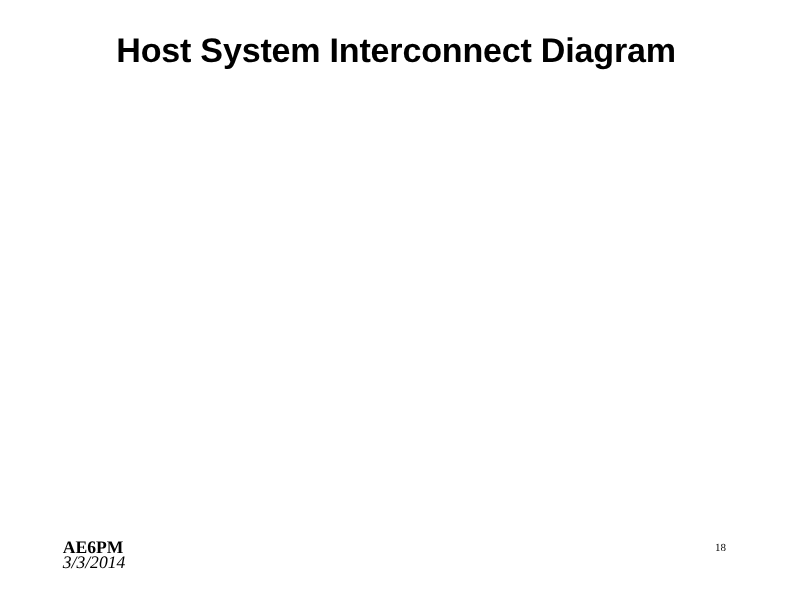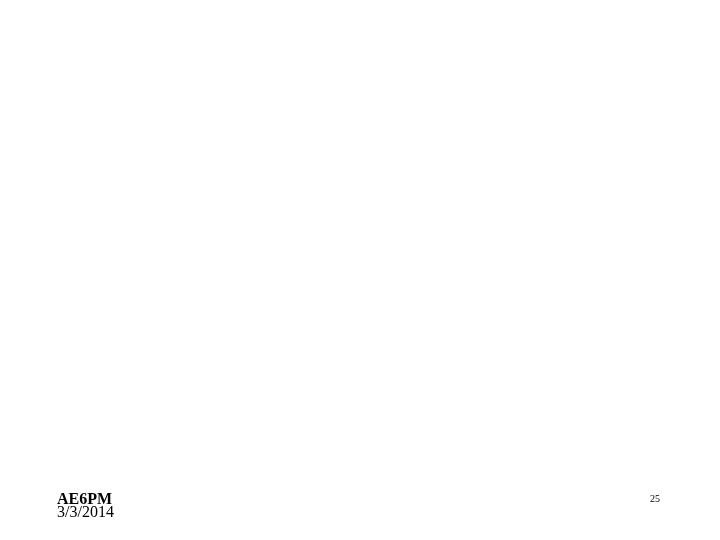--- a/index.html
+++ b/index.html
@@ -53,43 +53,45 @@
     top: 493px;
     font-family: "Liberation Serif", serif;
     font-size: 16px;
     font-weight: bold;
     color: #000000;
     line-height: 12.5px;
     white-space: nowrap;
   }
   #footer-left .line2 {
     font-weight: normal;
+    font-style: italic;
   }
 
   #slide-number {
     position: absolute;
     left: 620px;
     top: 493px;
     width: 40px;
     text-align: right;
     font-family: "Liberation Serif", serif;
     font-size: 10px;
     color: #000000;
     line-height: 12.5px;
     white-space: nowrap;
   }
 </style>
 </head>
 <body>
 
 <div id="slide">
 
+  <div id="slide-title">Host System Interconnect Diagram</div>
 
   <div id="slide-body"></div>
 
   <div id="footer-left">
     <div class="line1">AE6PM</div>
     <div class="line2">3/3/2014</div>
   </div>
 
-  <div id="slide-number">25</div>
+  <div id="slide-number">18</div>
 
 </div>
 
 </body></html>

